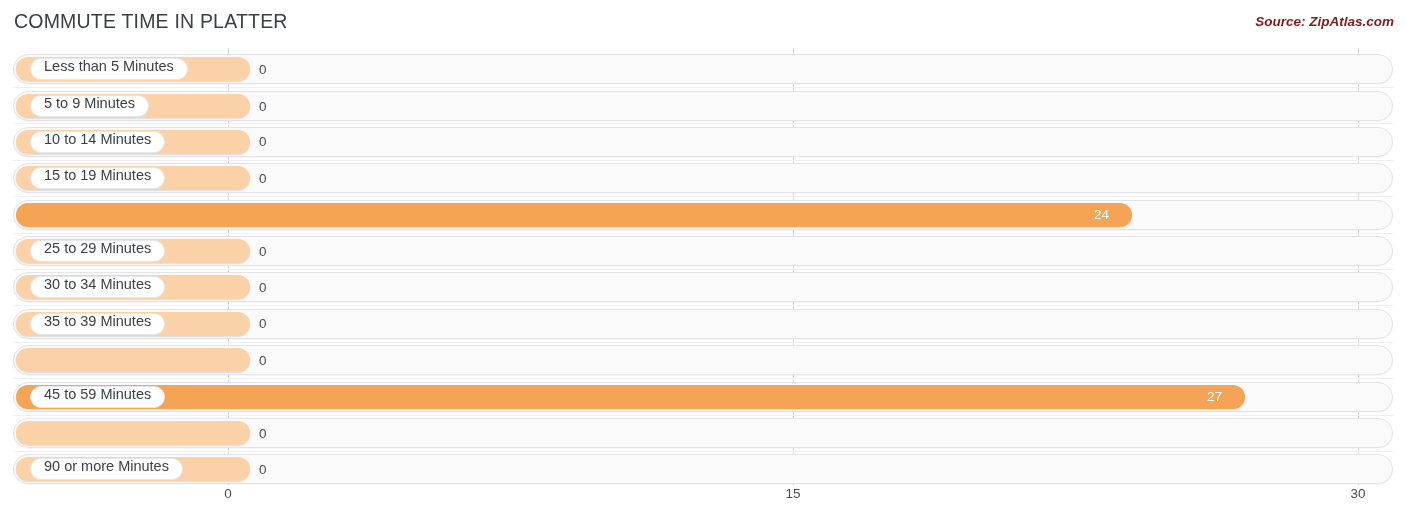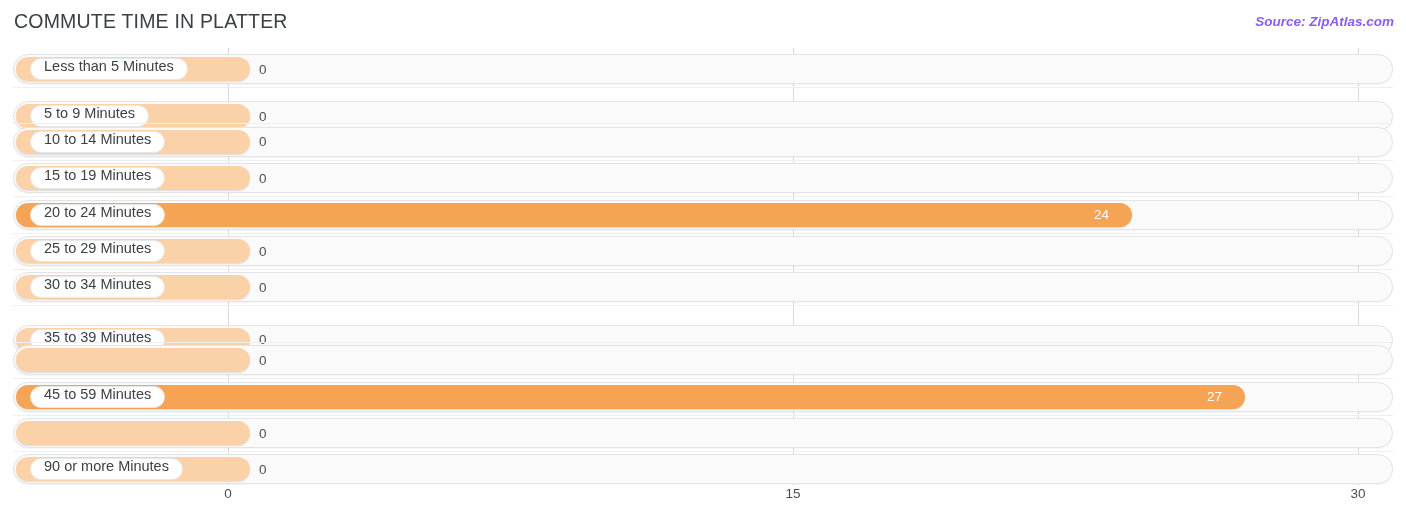--- a/index.html
+++ b/index.html
@@ -21,21 +21,21 @@
     letter-spacing: .2px;
     color: #3b4044;
     white-space: nowrap;
   }
   .source {
     position: absolute;
     right: 12px; top: 14px;
     font-size: 13.5px;
     font-style: italic;
     font-weight: bold;
-    color: #8b5cf6;
+    color: #7f1d1d;
     white-space: nowrap;
   }
 
   
   .plot {
     position: absolute;
     left: 0; top: 48px;
     width: 1406px;
     height: 437px;
   }
@@ -153,21 +153,21 @@
       <div class="gridline" style="left: 1358px;"></div>
       <div class="row" style="top: 6px;">
         <div class="track"></div>
         <div class="bar zero" style="width: 234px;"></div>
         <div class="labelpill">
           <span>Less than 5 Minutes</span>
         </div>
         <div class="valout" style="left: 259px;">0</div>
       </div>
       <div class="rowsep" style="top: 39px;"></div>
-      <div class="row" style="top: 53px; padding-left: 35px;">
+      <div class="row" style="top: 43px; padding-left: 35px;">
         <div class="track"></div>
         <div class="bar zero" style="width: 234px;"></div>
         <div class="labelpill">
           <span>5 to 9 Minutes</span>
         </div>
         <div class="valout" style="left: 259px;">0</div>
       </div>
       <div class="rowsep" style="top: 75.4px;"></div>
       <div class="row" style="top: 78.8px;">
         <div class="track"></div>
@@ -183,23 +183,20 @@
         <div class="bar zero" style="width: 234px;"></div>
         <div class="labelpill">
           <span>15 to 19 Minutes</span>
         </div>
         <div class="valout" style="left: 259px;">0</div>
       </div>
       <div class="rowsep" style="top: 148.2px;"></div>
       <div class="row" style="top: 151.6px;">
         <div class="track"></div>
         <div class="bar value" style="width: 1116px;"></div>
-        <div class="labelpill">
-          <span>20 to 24 Minutes</span>
-        </div>
         <div class="valin" style="left: 1094px;">24</div>
       </div>
       <div class="rowsep" style="top: 184.6px;"></div>
       <div class="row" style="top: 188px;">
         <div class="track"></div>
         <div class="bar zero" style="width: 234px;"></div>
         <div class="labelpill">
           <span>25 to 29 Minutes</span>
         </div>
         <div class="valout" style="left: 259px;">0</div>
@@ -207,21 +204,21 @@
       <div class="rowsep" style="top: 221px;"></div>
       <div class="row" style="top: 224.4px;">
         <div class="track"></div>
         <div class="bar zero" style="width: 234px;"></div>
         <div class="labelpill">
           <span>30 to 34 Minutes</span>
         </div>
         <div class="valout" style="left: 259px;">0</div>
       </div>
       <div class="rowsep" style="top: 257.4px;"></div>
-      <div class="row" style="top: 260.8px; margin-top: 16px;">
+      <div class="row" style="top: 260.8px;">
         <div class="track"></div>
         <div class="bar zero" style="width: 234px;"></div>
         <div class="labelpill">
           <span>35 to 39 Minutes</span>
         </div>
         <div class="valout" style="left: 259px;">0</div>
       </div>
       <div class="rowsep" style="top: 293.8px;"></div>
       <div class="row" style="top: 297.2px;">
         <div class="track"></div>

